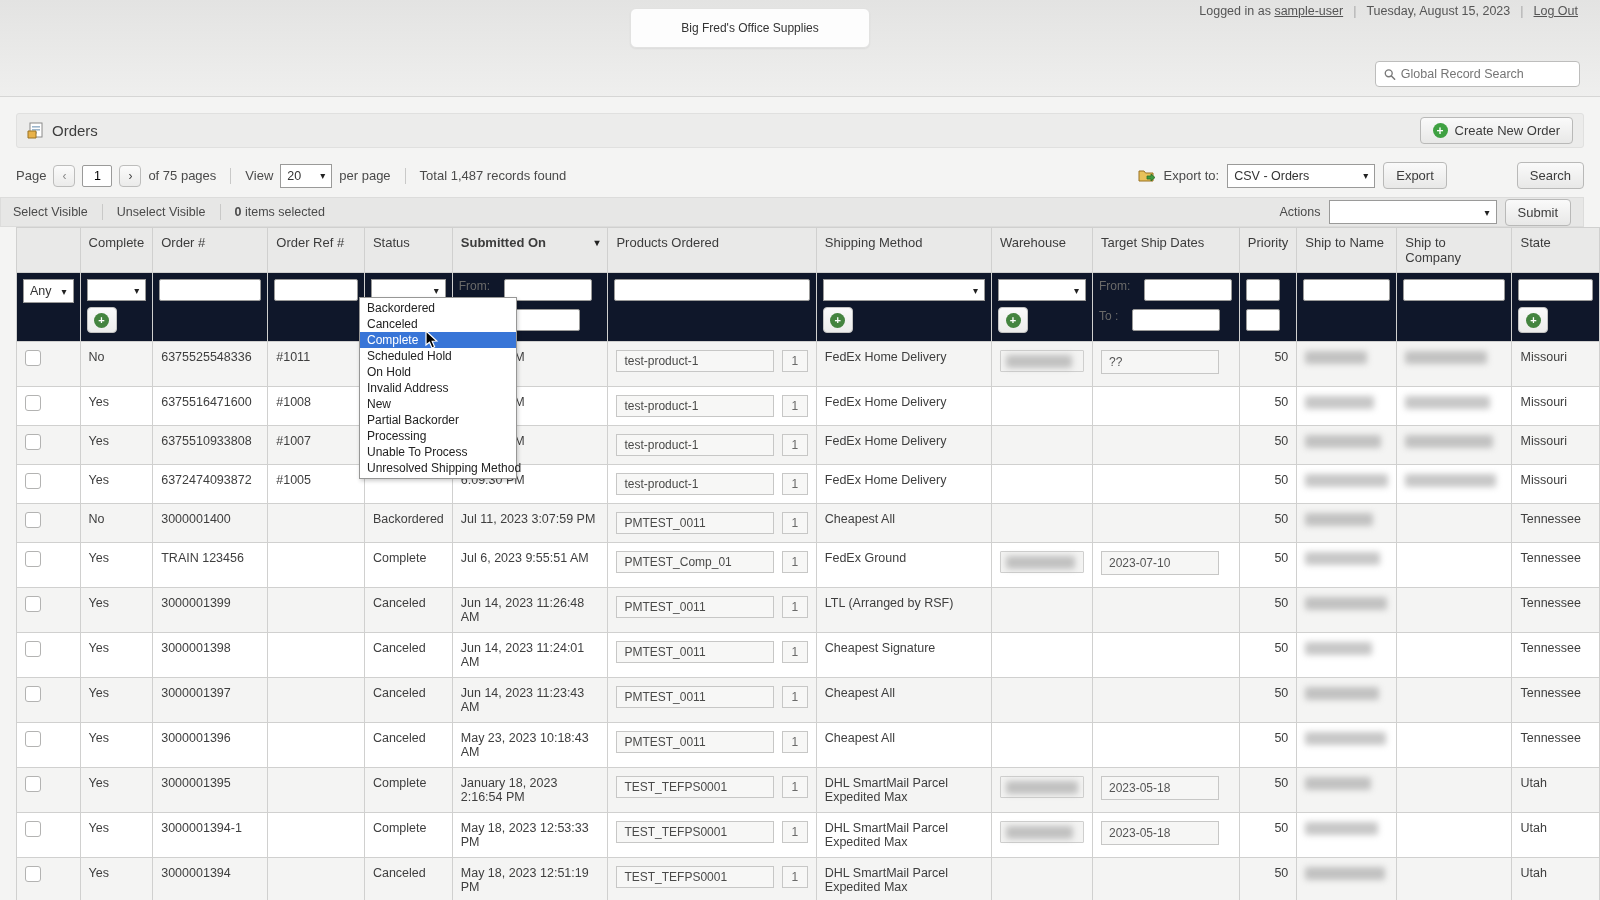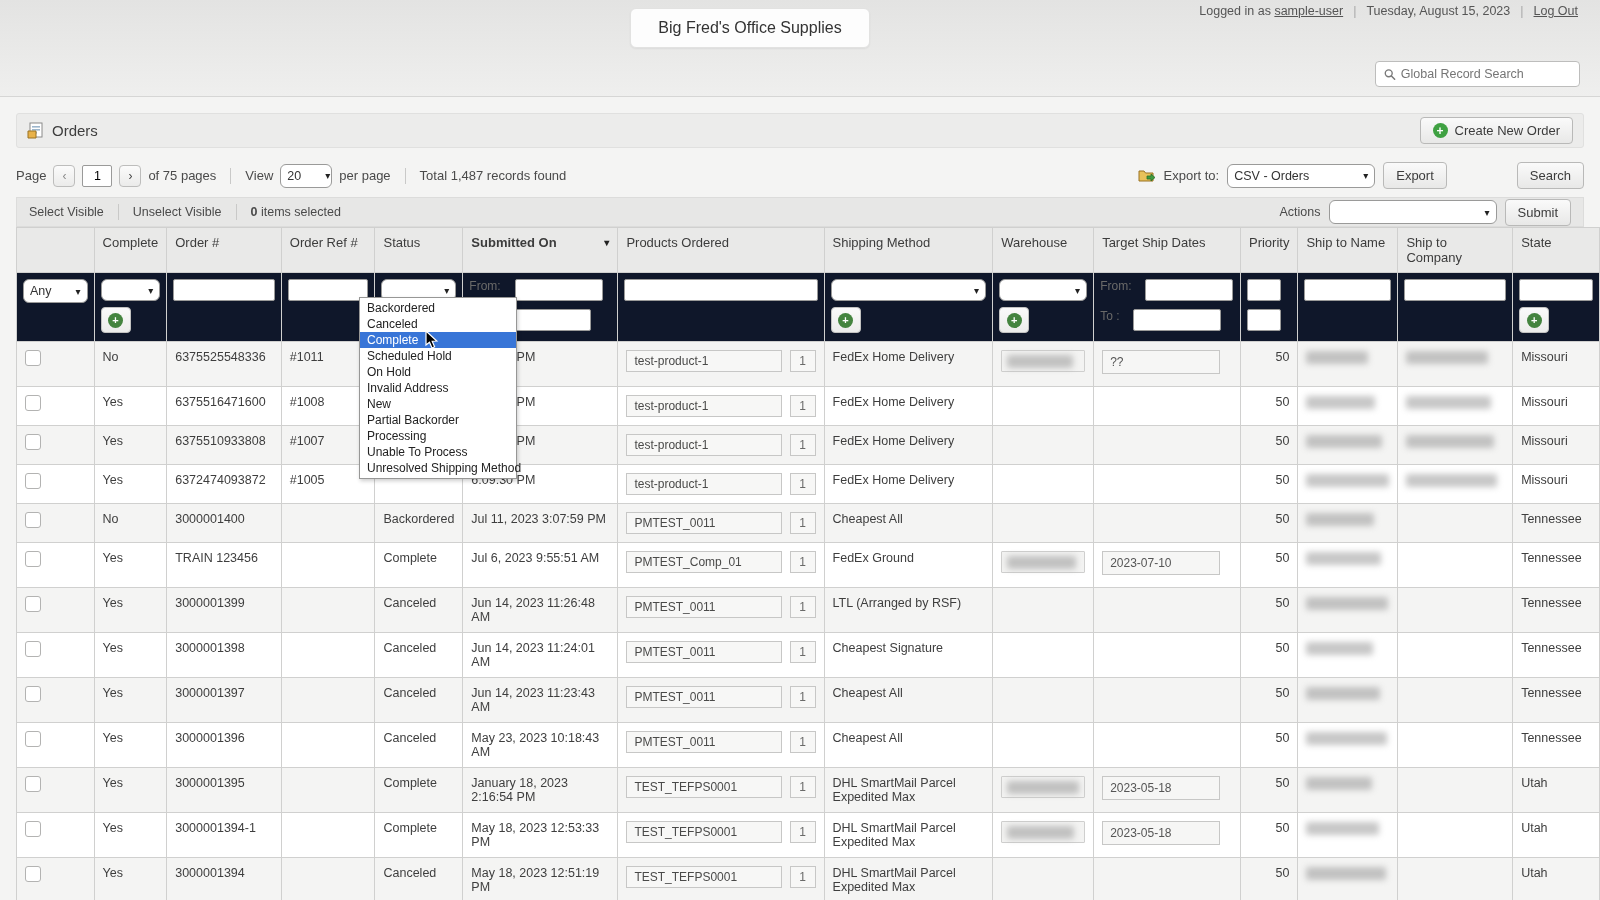--- a/index.html
+++ b/index.html
@@ -9,21 +9,21 @@
   
   .top-band { position:relative; height:97px;
     background:linear-gradient(#e3e3e2,#efefee); border-bottom:1px solid #d6d6d5; }
   .logo-wrap { position:absolute; left:24px; top:10px; display:flex; align-items:flex-start; gap:6px; }
   .logo-text { line-height:1; }
   .logo-line1 { font-family:"DejaVu Serif", serif; color:#b32428; font-size:30px; letter-spacing:.5px; }
   .logo-line2 { color:#b32428; font-size:10.5px; font-weight:bold; letter-spacing:1.5px; margin-top:1px; }
   .client-box { position:absolute; left:630px; top:8px; width:240px; height:40px;
     background:#fdfdfd; border:1px solid #e2e2e1; border-radius:6px;
     box-shadow:0 1px 2px rgba(0,0,0,.06); display:flex; align-items:center; justify-content:center;
-    font-size:16px; color:#333; }
+    font-size:12px; color:#333; }
   .session-line { position:absolute; right:22px; top:4px; font-size:12.5px; color:#555;
     display:flex; gap:10px; align-items:center; }
   .session-line a { color:#555; text-decoration:underline; cursor:pointer; }
   .sep { color:#aaa; }
   .nav-row { position:absolute; left:26px; top:66px; display:flex; gap:32px; font-size:14.5px; color:#4a4a4a; }
   .nav-item { cursor:pointer; }
   .nav-item.active { font-weight:bold; color:#3c3c3c; }
   .global-search { position:absolute; right:20px; top:61px; width:205px; height:26px;
     background:#fff; border:1px solid #bdbdbc; border-radius:4px;
     display:flex; align-items:center; padding:0 8px; gap:5px; }
@@ -43,28 +43,28 @@
 
   
   .toolbar { margin:14px 16px 0 16px; display:flex; align-items:center; font-size:13px; color:#4a4a4a; }
   .toolbar .grp { display:flex; align-items:center; gap:7px; }
   .pg-btn { width:22px; height:22px; border:1px solid #bdbdbc; border-radius:4px;
     background:linear-gradient(#fbfbfb,#ebebea); display:inline-flex; align-items:center;
     justify-content:center; font-size:12px; color:#8a8a8a; cursor:pointer; }
   .pg-input { width:30px; height:22px; border:1px solid #9a9a99; border-radius:2px;
     text-align:center; font-size:12.5px; font-family:"Liberation Sans",sans-serif; }
   .vbar { width:1px; height:16px; background:#c9c9c8; margin:0 14px; }
-  .select { height:24px; border:1px solid #9a9a99; border-radius:6px; background:#fff;
-    display:inline-flex; align-items:center; justify-content:space-between; gap:24px;
+  .select { height:24px; border:1px solid #9a9a99; border-radius:0; background:#fff;
+    display:inline-flex; align-items:center; justify-content:space-between; gap:10px;
     font-size:12.5px; padding:0 6px; color:#333; cursor:pointer; }
   .caret { font-size:10px; color:#222; }
   .toolbar-right { margin-left:auto; display:flex; align-items:center; gap:8px; }
 
   
-  .actions-bar { margin:8px 16px 0 16px; height:30px; background:#e7e7e6;
+  .actions-bar { margin:8px 16px 0 0; height:30px; background:#e7e7e6;
     border:1px solid #dcdcdb; display:flex; align-items:center; padding:8px 12px; font-size:12.5px; color:#4a4a4a; }
   .link { cursor:pointer; color:#4a4a4a; }
   .actions-right { margin-left:auto; display:flex; align-items:center; gap:8px; }
 
   
   .tbl-wrap { margin:0 0 0 16px; }
   table { border-collapse:collapse; table-layout:fixed; background:#fff; }
   th, td { border:1px solid #d0d0cf; vertical-align:top; text-align:left;
     font-size:12.5px; color:#3e3e3e; overflow:hidden; }
   thead th { background:#e9e9e8; font-weight:normal; color:#3c3c3c; padding:7px 8px; font-size:13px; }

